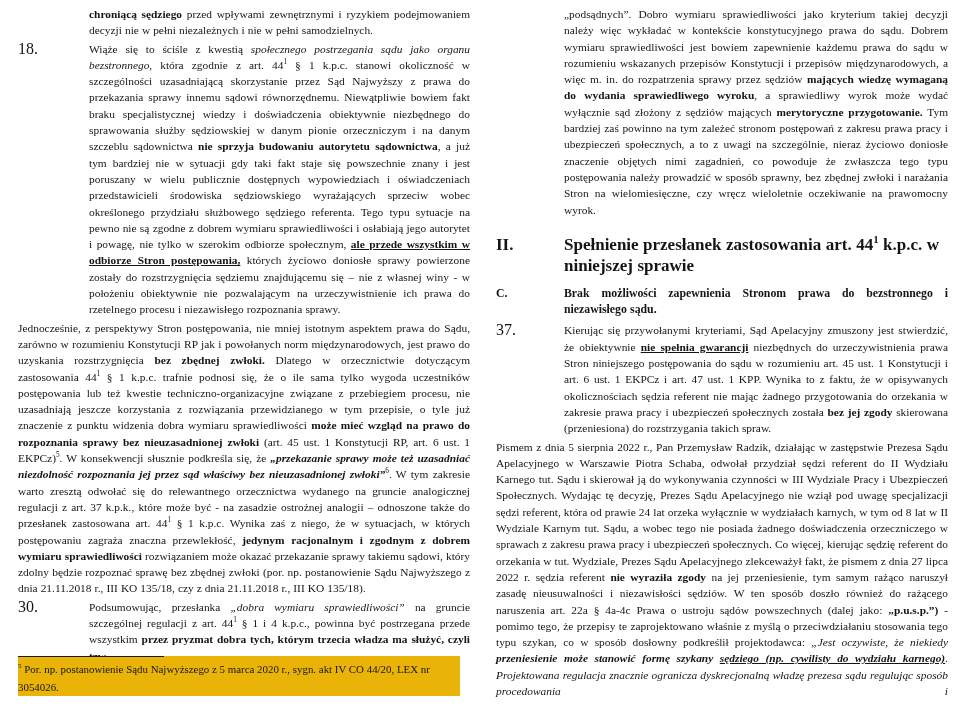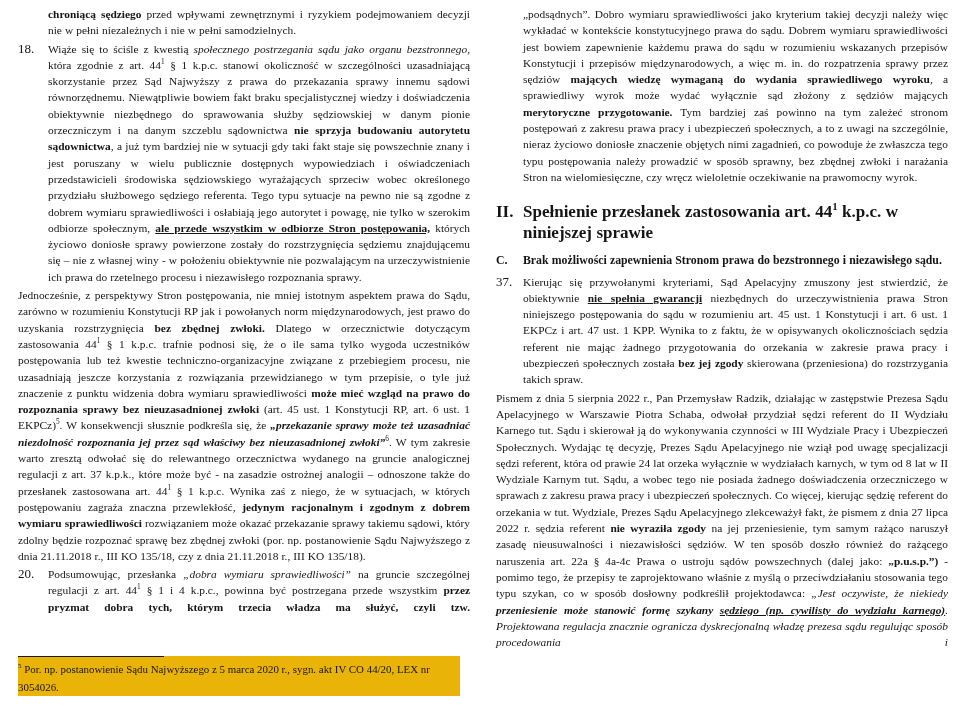--- a/index.html
+++ b/index.html
@@ -6,24 +6,24 @@
   body {
     width: 960px; height: 720px; overflow: hidden;
     background: #ffffff;
     font-family: "Liberation Serif", "DejaVu Serif", serif;
     color: #151515;
   }
   .page { position: relative; width: 960px; height: 720px; background: #ffffff; }
   .col { position: absolute; top: 6px; }
   .col-left  { left: 18px;  width: 452px; }
   .col-right { left: 496px; width: 452px; }
-  .para { display: flex; margin-bottom: 2px; }
+  .para { display: flex; margin-bottom: 2px; gap: 41px; }
   .num {
     flex: none; width: 30px;
-    font-size: 13px; line-height: 16.3px;
+    font-size: 16px; line-height: 16.3px;
   }
   .col-right .num { width: 27px; }
   .body {
     flex: 1; text-align: justify;
     font-size: 11.4px; line-height: 16.3px;
     word-spacing: 0.2px;
   }
   .body sup, .fn sup { font-size: 64%; vertical-align: super; line-height: 0; }
   .h-main { margin-top: 16px; margin-bottom: 9px; }
   .h-main .num, .h-main .body {
@@ -53,21 +53,21 @@
       <div class="body"><span style="font-weight: bold;">chroniącą sędziego</span><span> przed wpływami zewnętrznymi i ryzykiem podejmowaniem decyzji nie w pełni niezależnych i nie w pełni samodzielnych.</span></div>
     </div>
     <div class="para">
       <div class="num">18.</div>
       <div class="body"><span>Wiąże się to ściśle z kwestią </span><span style="font-style: italic;">społecznego postrzegania sądu jako organu bezstronnego</span><span>, która zgodnie z art. 44</span><sup>1</sup><span> § 1 k.p.c. stanowi okoliczność w szczególności uzasadniającą skorzystanie przez Sąd Najwyższy z prawa do przekazania sprawy innemu sądowi równorzędnemu. Niewątpliwie bowiem fakt braku specjalistycznej wiedzy i doświadczenia obiektywnie niezbędnego do sprawowania służby sędziowskiej w danym pionie orzeczniczym i na danym szczeblu sądownictwa </span><span style="font-weight: bold;">nie sprzyja budowaniu autorytetu sądownictwa</span><span>, a już tym bardziej nie w sytuacji gdy taki fakt staje się powszechnie znany i jest poruszany w wielu publicznie dostępnych wypowiedziach i oświadczeniach przedstawicieli środowiska sędziowskiego wyrażających sprzeciw wobec określonego przydziału służbowego sędziego referenta. Tego typu sytuacje na pewno nie są zgodne z dobrem wymiaru sprawiedliwości i osłabiają jego autorytet i powagę, nie tylko w szerokim odbiorze społecznym, </span><span style="font-weight: bold; text-decoration: underline;">ale przede wszystkim w odbiorze Stron postępowania,</span><span> których życiowo doniosłe sprawy powierzone zostały do rozstrzygnięcia sędziemu znajdującemu się – nie z własnej winy - w położeniu obiektywnie nie pozwalającym na urzeczywistnienie ich prawa do rzetelnego procesu i niezawisłego rozpoznania sprawy.</span></div>
     </div>
     <div class="para">
       <div class="body"><span>Jednocześnie, z perspektywy Stron postępowania, nie mniej istotnym aspektem prawa do Sądu, zarówno w rozumieniu Konstytucji RP jak i powołanych norm międzynarodowych, jest prawo do uzyskania rozstrzygnięcia </span><span style="font-weight: bold;">bez zbędnej zwłoki.</span><span> Dlatego w orzecznictwie dotyczącym zastosowania 44</span><sup>1</sup><span> § 1 k.p.c. trafnie podnosi się, że o ile sama tylko wygoda uczestników postępowania lub też kwestie techniczno-organizacyjne związane z przebiegiem procesu, nie uzasadniają jeszcze korzystania z rozwiązania przewidzianego w tym przepisie, o tyle już znaczenie z punktu widzenia dobra wymiaru sprawiedliwości </span><span style="font-weight: bold;">może mieć wzgląd na prawo do rozpoznania sprawy bez nieuzasadnionej zwłoki</span><span> (art. 45 ust. 1 Konstytucji RP, art. 6 ust. 1 EKPCz)</span><sup>5</sup><span>. W konsekwencji słusznie podkreśla się, że </span><span style="font-weight: bold; font-style: italic;">„przekazanie sprawy może też uzasadniać niezdolność rozpoznania jej przez sąd właściwy bez nieuzasadnionej zwłoki”</span><sup>6</sup><span>. W tym zakresie warto zresztą odwołać się do relewantnego orzecznictwa wydanego na gruncie analogicznej regulacji z art. 37 k.p.k., które może być  - na zasadzie ostrożnej analogii – odnoszone także do przesłanek zastosowana art. 44</span><sup>1</sup><span> § 1 k.p.c. Wynika zaś z niego, że w sytuacjach, w których postępowaniu zagraża znaczna przewlekłość, </span><span style="font-weight: bold;">jedynym racjonalnym i zgodnym z dobrem wymiaru sprawiedliwości</span><span> rozwiązaniem może okazać przekazanie sprawy takiemu sądowi, który zdolny będzie rozpoznać sprawę bez zbędnej zwłoki (por. np. postanowienie Sądu Najwyższego z dnia 21.11.2018 r., III KO 135/18, czy z dnia 21.11.2018 r., III KO 135/18).</span></div>
     </div>
     <div class="para jlast">
-      <div class="num">20.</div>
+      <div class="num">30.</div>
       <div class="body"><span>Podsumowując, przesłanka </span><span style="font-style: italic;">„dobra wymiaru sprawiedliwości”</span><span> na gruncie szczególnej regulacji z art. 44</span><sup>1</sup><span> § 1 i 4 k.p.c., powinna być postrzegana przede wszystkim </span><span style="font-weight: bold;">przez pryzmat dobra tych, którym trzecia władza ma służyć, czyli tzw.</span></div>
     </div>
   </div>
 
   <div class="footnotes">
     <div class="fn-rule"></div>
     <div class="fn"><sup>5</sup><span> Por. np. postanowienie Sądu Najwyższego z 5 marca 2020 r., sygn. akt IV CO 44/20, LEX nr 3054026.</span></div>
   </div>
 
   <div class="col col-right">

